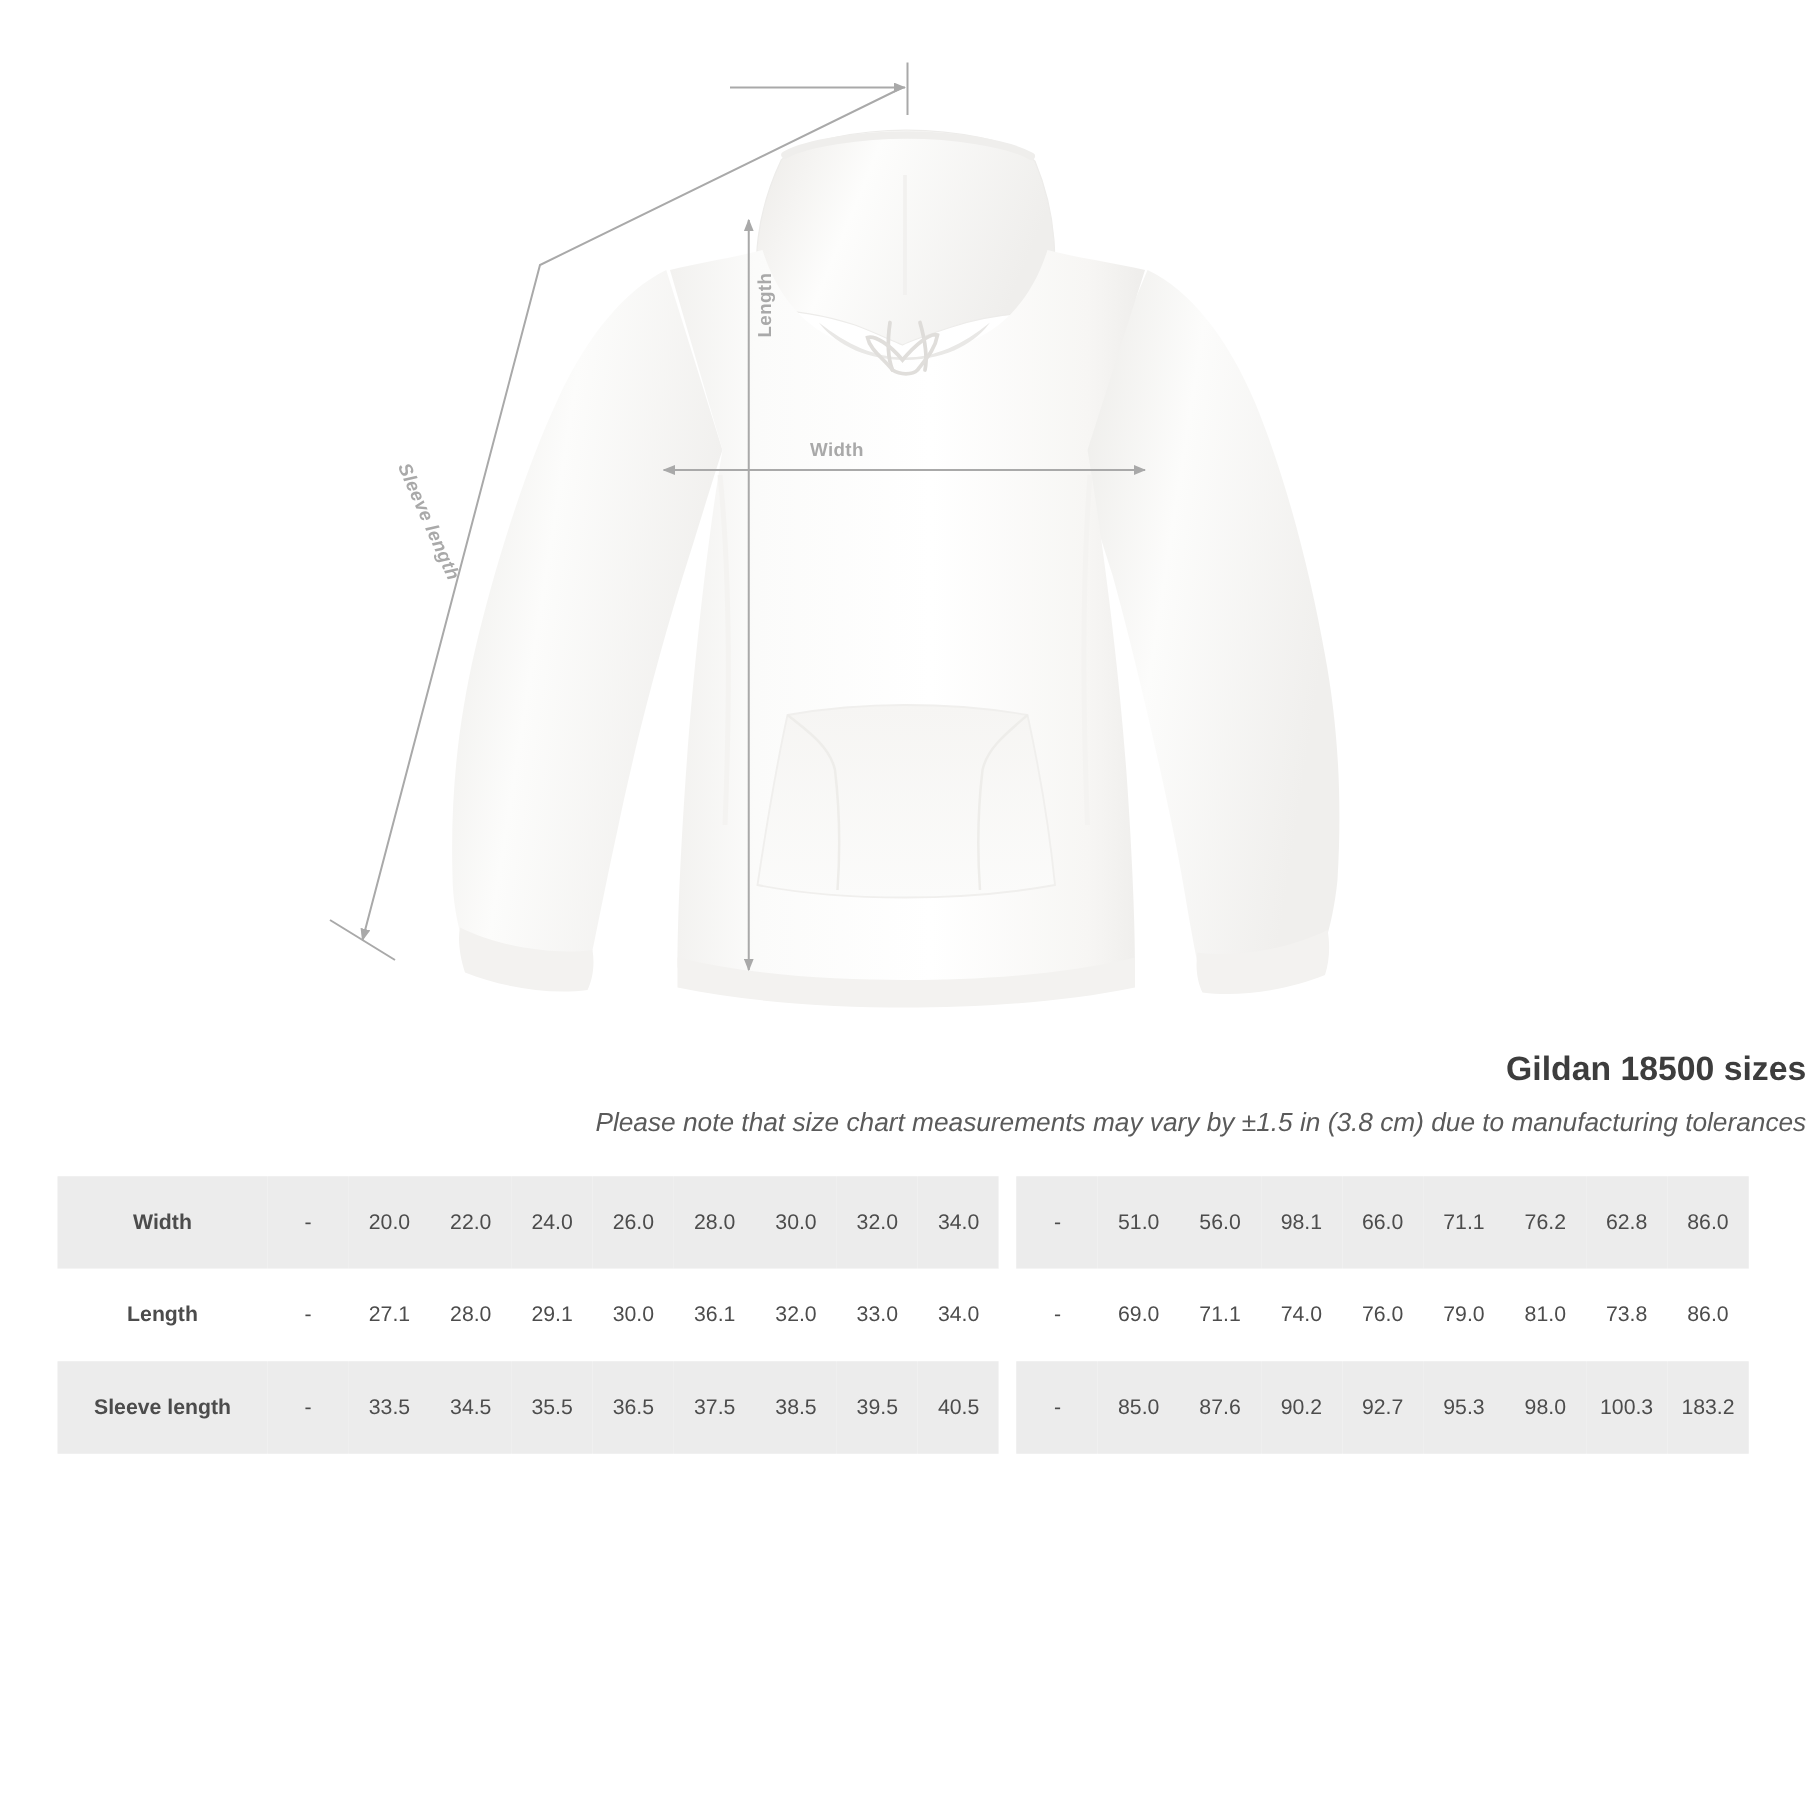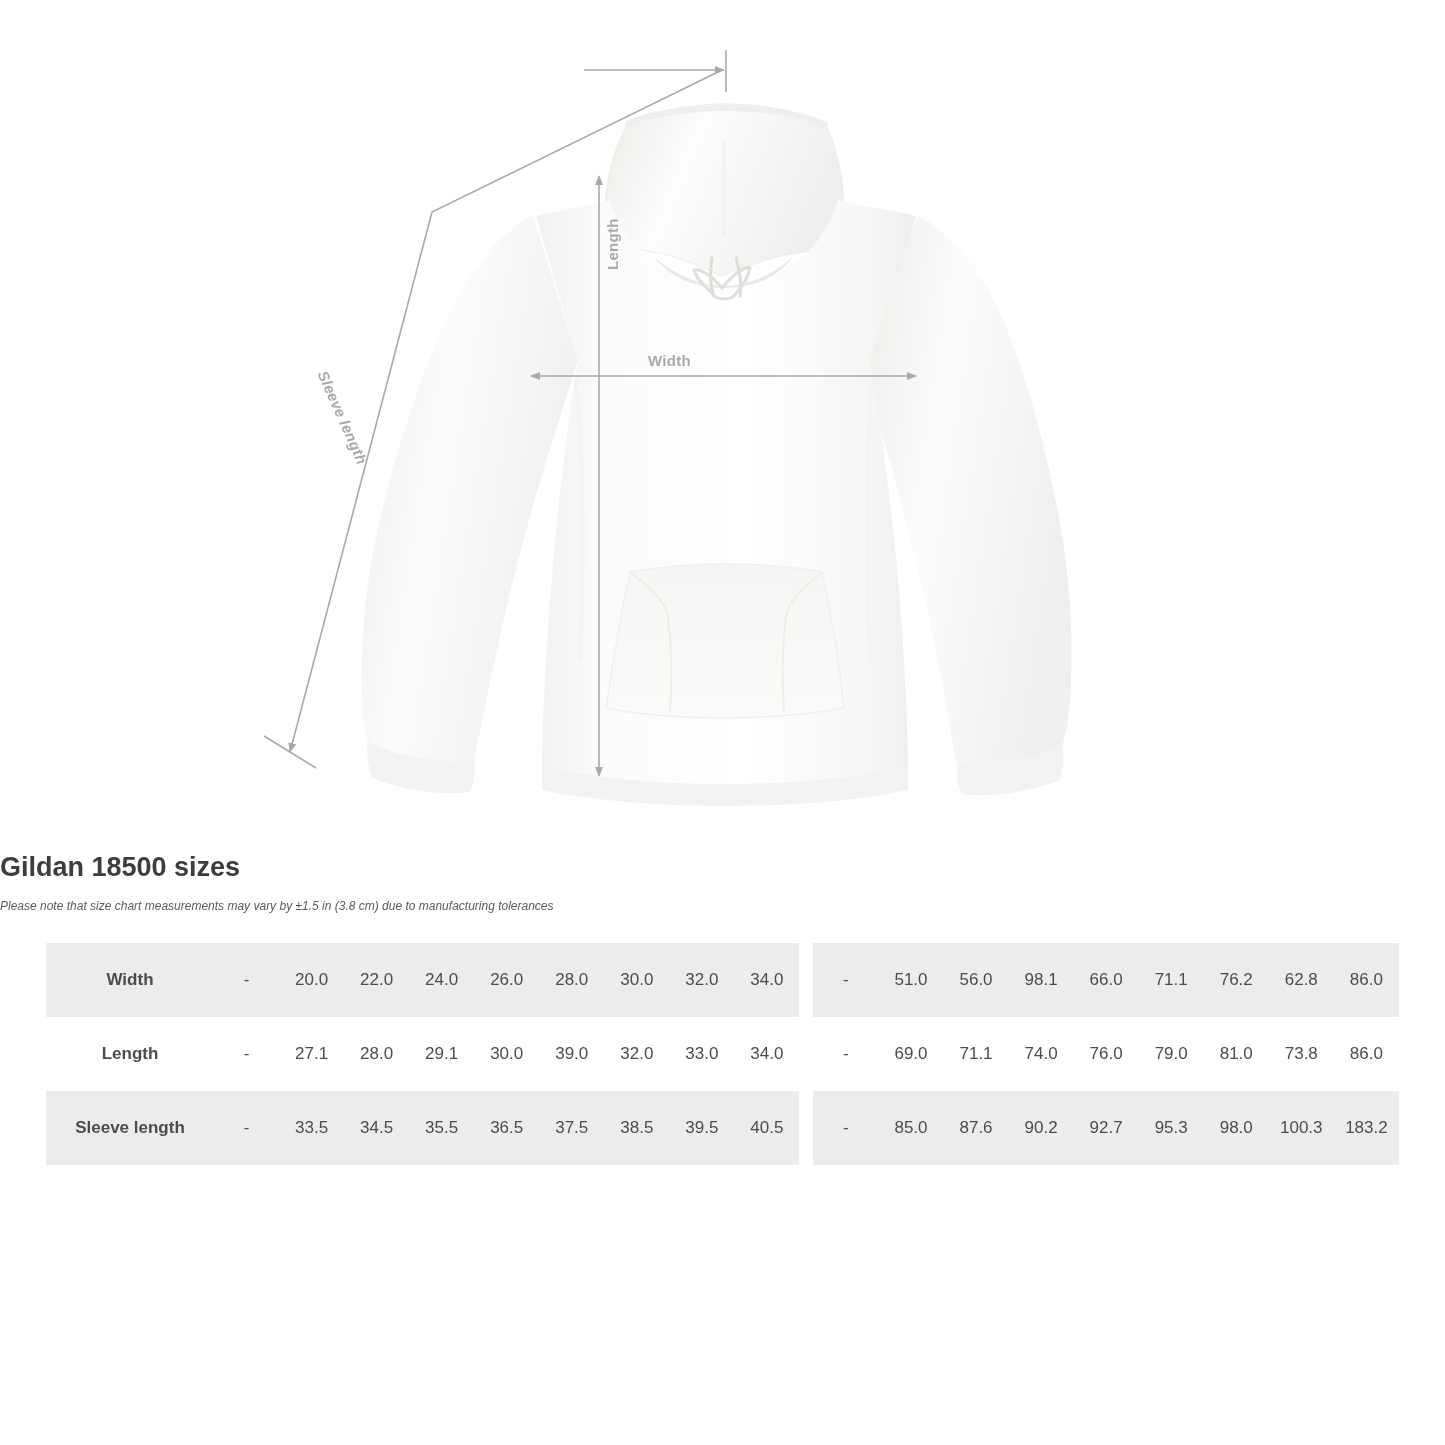--- a/index.html
+++ b/index.html
@@ -55,31 +55,31 @@
     left: 330px;
     top: 368px;
     transform: rotate(66deg);
     transform-origin: left top;
     white-space: nowrap;
     font-style: italic;
   }
 
   
   .title-block {
-    text-align: left;
-    margin-top: 22px;
+    text-align: right;
+    margin-top: 10px;
   }
   .chart-title {
     font-size: 27px;
     font-weight: bold;
     color: #3d3d3d;
     margin: 0 0 16px 0;
   }
   .chart-note {
-    font-size: 12px;
+    font-size: 21px;
     font-style: italic;
     color: #5a5a5a;
     margin: 0;
   }
 
   
   .table-wrap {
     margin-top: 30px;
     padding: 0 46px;
     box-sizing: border-box;
@@ -291,21 +291,21 @@
           <td>86.0</td>
         </tr>
 
         <tr class="row-odd">
           <td class="rowhead">Length</td>
           <td>-</td>
           <td>27.1</td>
           <td>28.0</td>
           <td>29.1</td>
           <td>30.0</td>
-          <td>39.0</td>
+          <td>36.1</td>
           <td>32.0</td>
           <td>33.0</td>
           <td>34.0</td>
           <td class="cell-sep"></td>
           <td>-</td>
           <td>69.0</td>
           <td>71.1</td>
           <td>74.0</td>
           <td>76.0</td>
           <td>79.0</td>

